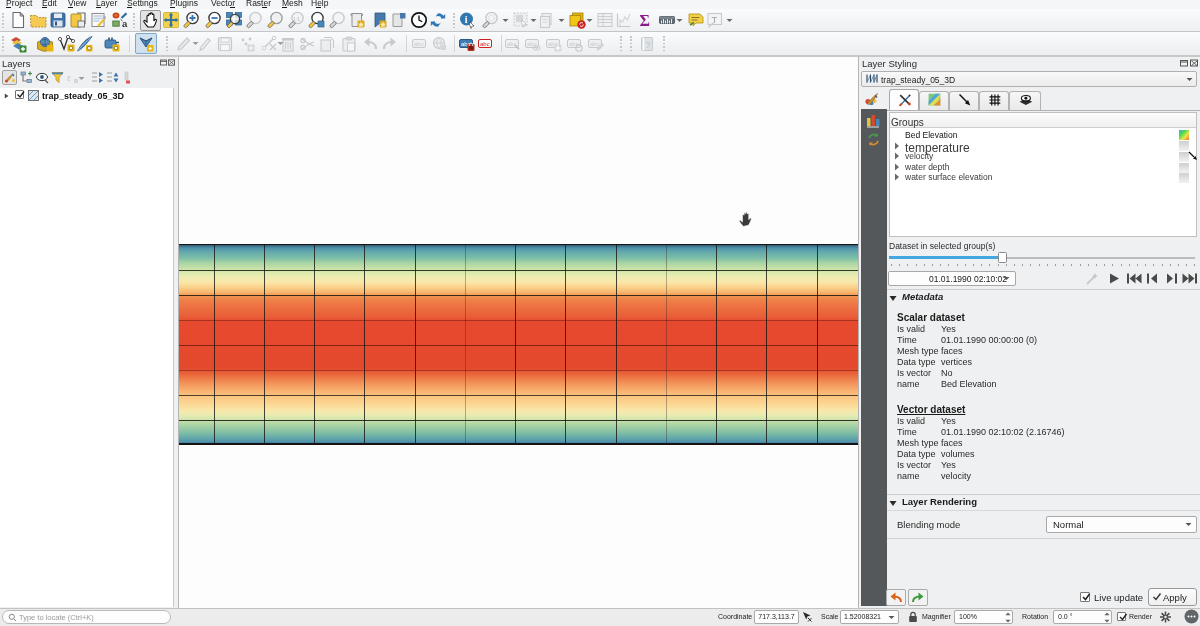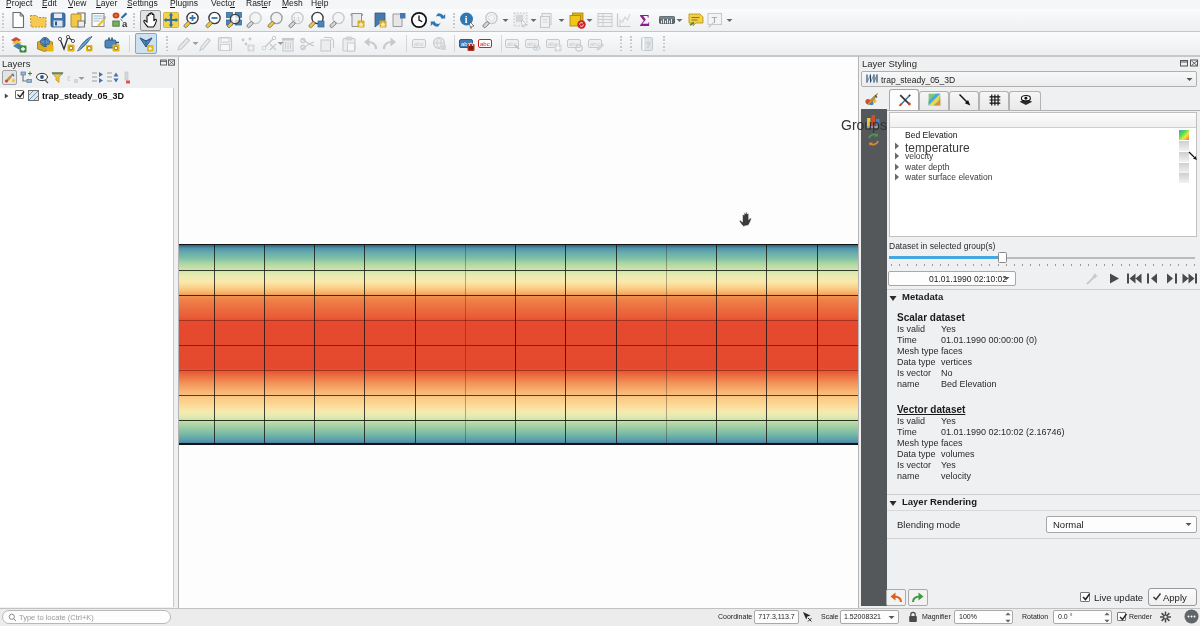--- a/index.html
+++ b/index.html
@@ -630,21 +630,21 @@
 <svg class="abs" style="left:1016px;top:91px" width="20" height="18" viewBox="0 0 20 18">
       <g transform="scale(0.9) translate(1,0)">
         <path d="M3 12l7-3.5 7 3.5-7 3.5z" fill="#2b2b2b"></path>
         <ellipse cx="10" cy="8" rx="5" ry="3" fill="#fdfdfd" stroke="#111" stroke-width="1.2"></ellipse>
         <circle cx="10" cy="8" r="1.6" fill="#111"></circle>
       </g>
     </svg>
 <div class="abs" style="left:887px;top:109.5px;width:313px;height:1px;background:#b2b2b2;"></div>
 <div class="abs" style="left:889px;top:112px;width:308px;height:125px;background:#fff;border:1px solid #c0c0c0;"></div>
 <div class="abs" style="left:890px;top:113px;width:306px;height:15px;background:linear-gradient(#fcfcfc,#f0f0f0);border-bottom:1px solid #cfcfcf;"></div>
-<span class="abs" style="left:841px;top:117px;font-size:14px;color:#333;">Groups</span>
+<span class="abs" style="left:891px;top:117px;font-size:10px;color:#333;">Groups</span>
 <span class="abs" style="left:905px;top:130px;font-size:8.5px;color:#111;">Bed Elevation</span>
 <svg class="abs" style="left:894px;top:141.6px" width="6" height="8" viewBox="0 0 6 8">
       <path d="M1 0.5 5 4 1 7.5z" fill="#6a6a6a"></path>
     </svg>
 <span class="abs" style="left:905px;top:140.6px;font-size:12px;color:#3a3a3a;">temperature</span>
 <svg class="abs" style="left:894px;top:152.2px" width="6" height="8" viewBox="0 0 6 8">
       <path d="M1 0.5 5 4 1 7.5z" fill="#6a6a6a"></path>
     </svg>
 <span class="abs" style="left:905px;top:151.2px;font-size:8.5px;color:#3a3a3a;">velocity</span>
 <svg class="abs" style="left:894px;top:162.79999999999998px" width="6" height="8" viewBox="0 0 6 8">
@@ -731,21 +731,21 @@
       <path d="M3 0.5l6 5-6 5z" fill="#4a4a4a"></path>
     </svg>
 <svg class="abs" style="left:1182px;top:273px" width="16" height="11" viewBox="0 0 16 11">
       <rect x="13" y="0.5" width="2" height="10" fill="#4a4a4a"></rect>
       <path d="M0.5 0.5l6 5-6 5zM6.5 0.5l6 5-6 5z" fill="#4a4a4a"></path>
     </svg>
 <div class="abs" style="left:887px;top:289px;width:313px;height:1px;background:#cdcdcd;"></div>
 <svg class="abs" style="left:889px;top:295px" width="8" height="7" viewBox="0 0 8 7">
       <path d="M0.5 1 7.5 1 4 6z" fill="#2a2a2a"></path>
     </svg>
-<span class="abs" style="left:902px;top:291px;font-size:9.5px;font-weight:bold;color:#1a1a1a;">Metadata</span>
+<span class="abs" style="left:902px;top:291px;font-size:9.5px;font-weight:bold;color:#1a1a1a;font-style:italic;">Metadata</span>
 <span class="abs" style="left:897px;top:312px;font-size:10px;font-weight:bold;color:#1a1a1a;">Scalar dataset</span>
     <span class="abs" style="left:897px;top:324px;font-size:9px;color:#2a2a2a;">Is valid</span>
     <span class="abs" style="left:941px;top:324px;font-size:9px;color:#2a2a2a;">Yes</span>
     <span class="abs" style="left:897px;top:335px;font-size:9px;color:#2a2a2a;">Time</span>
     <span class="abs" style="left:941px;top:335px;font-size:9px;color:#2a2a2a;">01.01.1990 00:00:00 (0)</span>
     <span class="abs" style="left:897px;top:346px;font-size:9px;color:#2a2a2a;">Mesh type</span>
     <span class="abs" style="left:941px;top:346px;font-size:9px;color:#2a2a2a;">faces</span>
     <span class="abs" style="left:897px;top:357px;font-size:9px;color:#2a2a2a;">Data type</span>
     <span class="abs" style="left:941px;top:357px;font-size:9px;color:#2a2a2a;">vertices</span>
     <span class="abs" style="left:897px;top:368px;font-size:9px;color:#2a2a2a;">Is vector</span>

